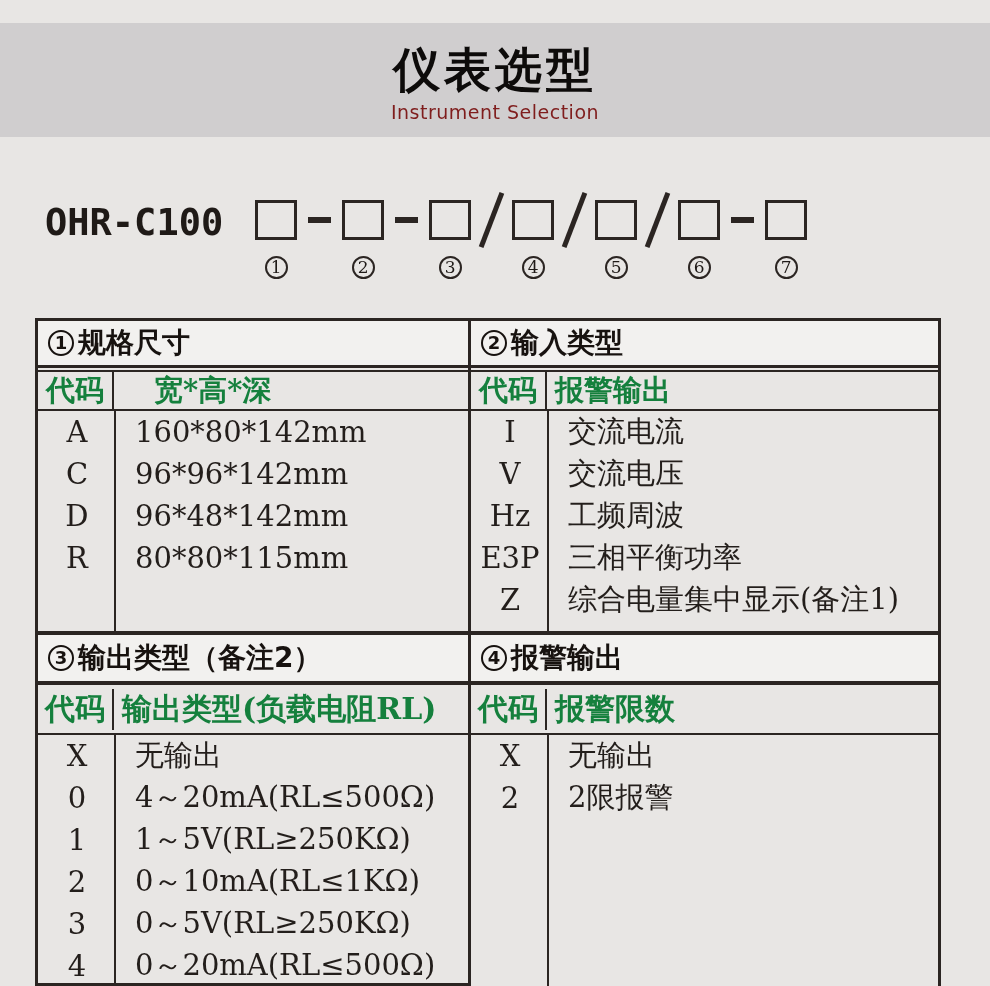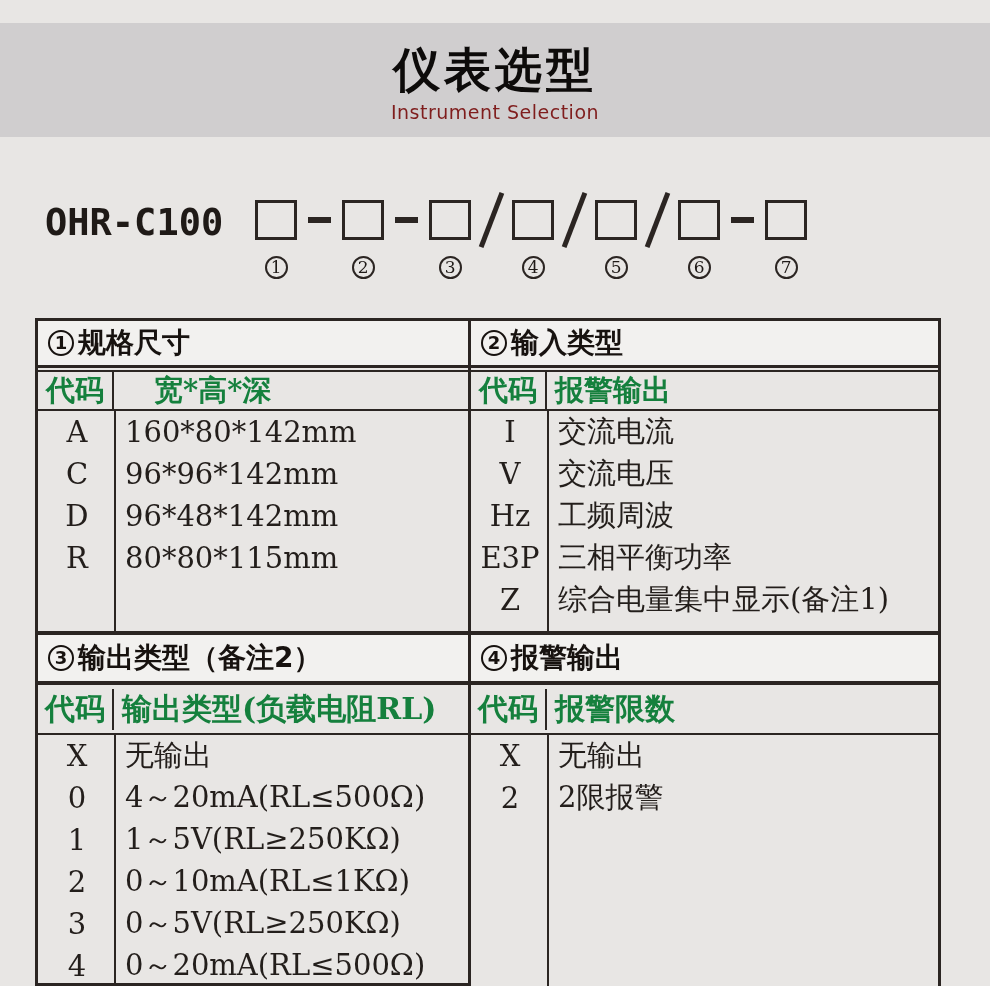--- a/index.html
+++ b/index.html
@@ -77,21 +77,21 @@
   .desc-cell.inset { padding-left:40px; }
   .tbody { position:relative; }
   .tbody::before {
     content:""; position:absolute; left:76px; top:0; bottom:0; width:2px; background:#2b2522;
   }
   .tbody.h-top { height:220px; }
   .tbody.h-botL { height:251px; border-bottom:3px solid #2b2522; }
   .tbody.h-botR { height:300px; }
   .trow { height:42px; display:flex; align-items:center; font-size:29px; color:#231e1b; }
   .trow .code { width:78px; flex:none; text-align:center; }
-  .trow .desc { padding-left:9px; white-space:nowrap; }
+  .trow .desc { padding-left:19px; white-space:nowrap; }
 </style>
 </head>
 <body>
 
 <div class="page">
 
   <div class="band">
     <div class="title">仪表选型</div>
     <div class="subtitle">Instrument Selection</div>
   </div>

